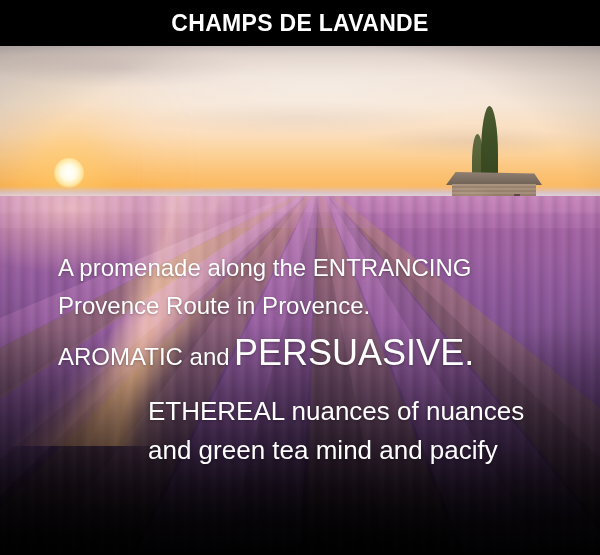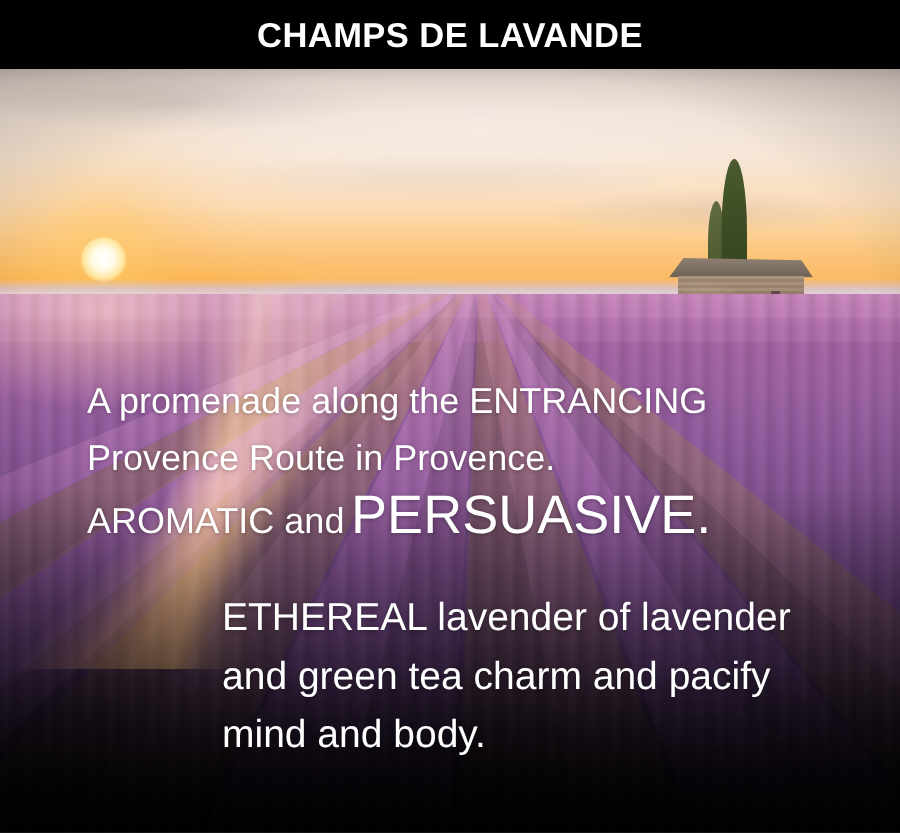--- a/index.html
+++ b/index.html
@@ -240,21 +240,21 @@
     text-shadow: 0 1px 3px rgba(0,0,0,0.30);
     font-weight: 300;
   }
   .block-a { left: 58px; top: 249px; width: 500px; }
   .block-b { left: 148px; top: 392px; width: 430px; }
 
   .line { line-height: 38px; white-space: nowrap; }
   .fs-reg { font-size: 24px; }
   .fs-small { font-size: 24px; }
   .fs-big { font-size: 36px; }
-  .line-mix { line-height: 36px; white-space: nowrap; }
+  .line-mix { line-height: 56px; white-space: nowrap; }
   .line-b { line-height: 39px; white-space: nowrap; font-size: 26px; }
 </style>
 </head>
 <body>
 
 <div id="poster">
 
   <div class="title-bar">
     <div class="title-text">CHAMPS DE LAVANDE</div>
   </div>
@@ -325,18 +325,17 @@
   <div class="copy block-a">
     <div class="line fs-reg">A promenade along the ENTRANCING</div>
     <div class="line fs-reg">Provence Route in Provence.</div>
     <div class="line-mix">
       <span class="fs-small">AROMATIC and</span>
       <span class="fs-big">PERSUASIVE.</span>
     </div>
   </div>
 
   <div class="copy block-b">
-    <div class="line-b">ETHEREAL lavender of lavender</div>
-    <div class="line-b">and green tea charm and pacify</div>
-    <div class="line-b">mind and body.</div>
+    <div class="line-b">ETHEREAL nuances of nuances</div>
+    <div class="line-b">and green tea mind and pacify</div>
   </div>
 
 </div>
 
 </body></html>

